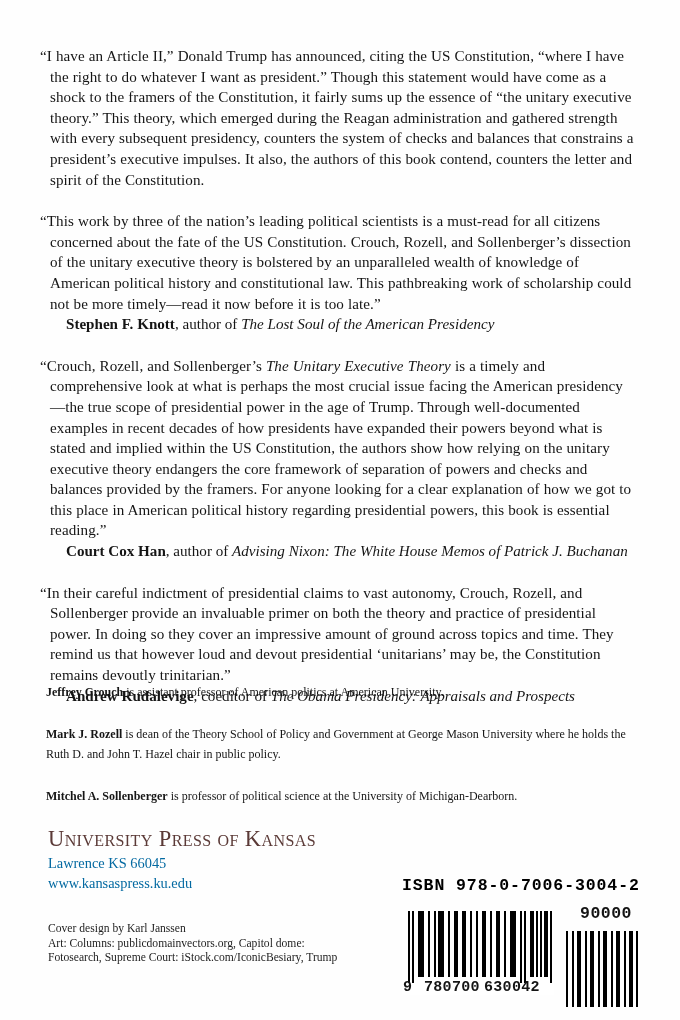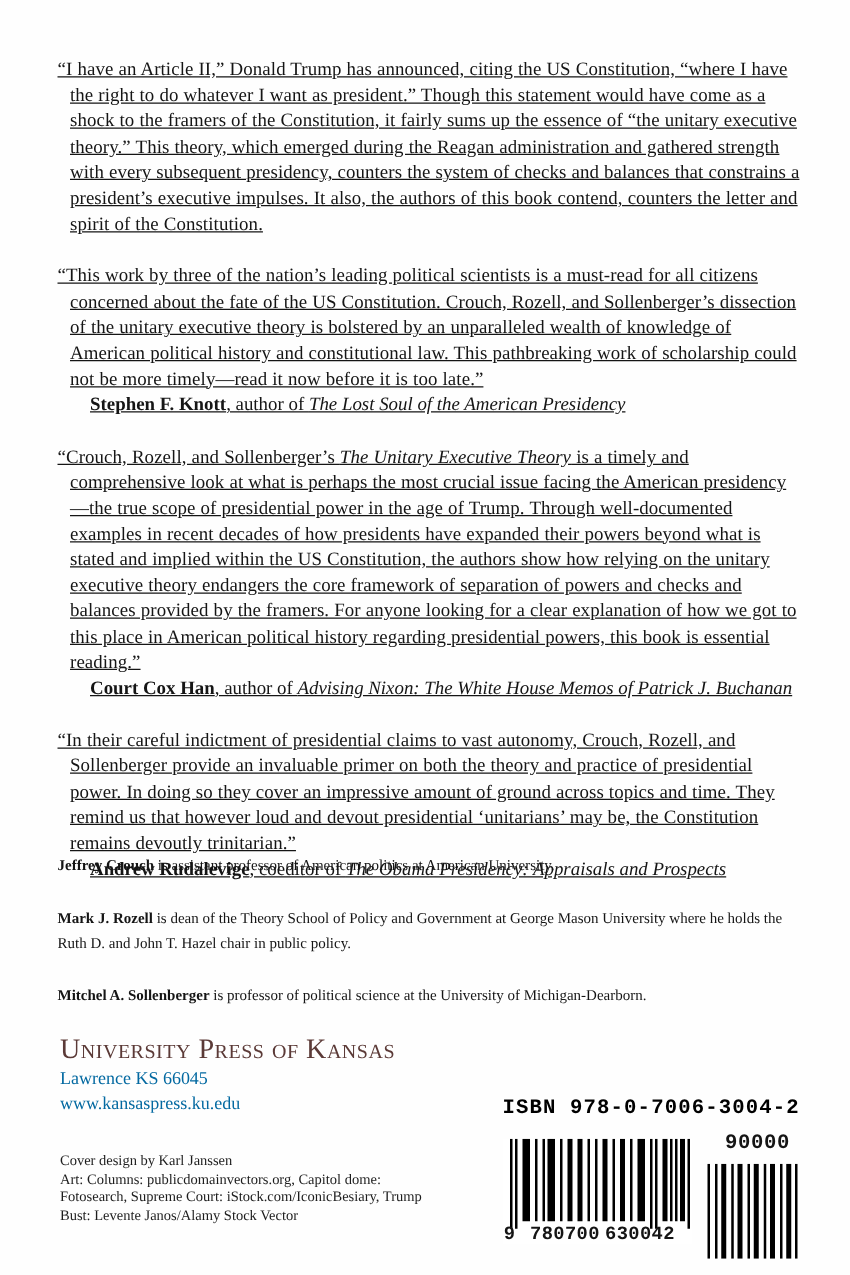--- a/index.html
+++ b/index.html
@@ -22,24 +22,23 @@
     position: absolute;
     left: 0; top: 0;
     width: 680px;
     height: 1020px;
     background: #fefefe;
   }
 
   
   .blurbs {
     position: absolute;
-    left: 46px;
+    left: 40px;
     top: 46px;
     width: 594px;
-    text-decoration: underline;
   }
 
   .blurb {
     margin-bottom: 21px;
   }
 
   .blurb-text {
     font-size: 15.1px;
     line-height: 20.6px;
     text-align: left;
@@ -216,21 +215,20 @@
   <div class="publisher">
     <p class="press-name">University Press of Kansas</p>
     <p class="press-line">Lawrence KS 66045</p>
     <p class="press-line">www.kansaspress.ku.edu</p>
   </div>
 
   <div class="credits">
     <p class="credit-line">Cover design by Karl Janssen</p>
     <p class="credit-line">Art: Columns: publicdomainvectors.org, Capitol dome:</p>
     <p class="credit-line">Fotosearch, Supreme Court: iStock.com/IconicBesiary, Trump</p>
-    <p class="credit-line">Bust: Levente Janos/Alamy Stock Vector</p>
   </div>
 
   <div class="barcode-block">
     <p class="isbn-text">ISBN 978-0-7006-3004-2</p>
 
     <div class="barcodes-row">
 
       <div class="ean13">
         <svg class="bars" width="152" height="84" viewBox="0 0 152 84">
           <rect x="0" y="0" width="152" height="84" fill="#ffffff"></rect>

